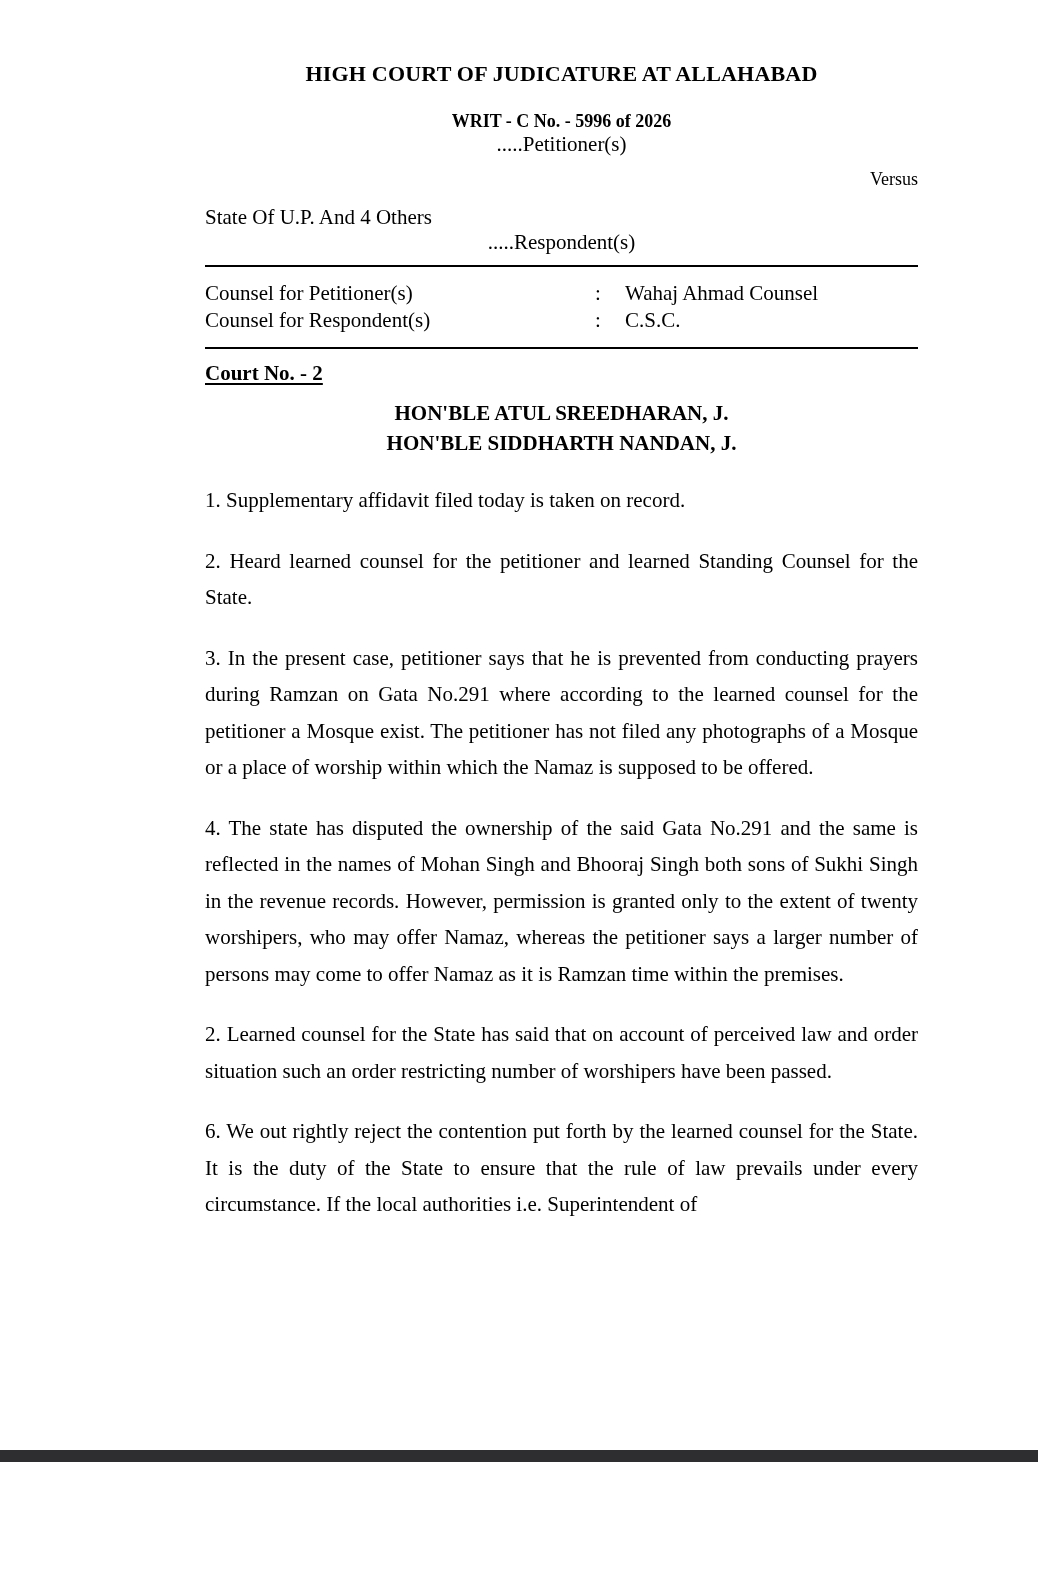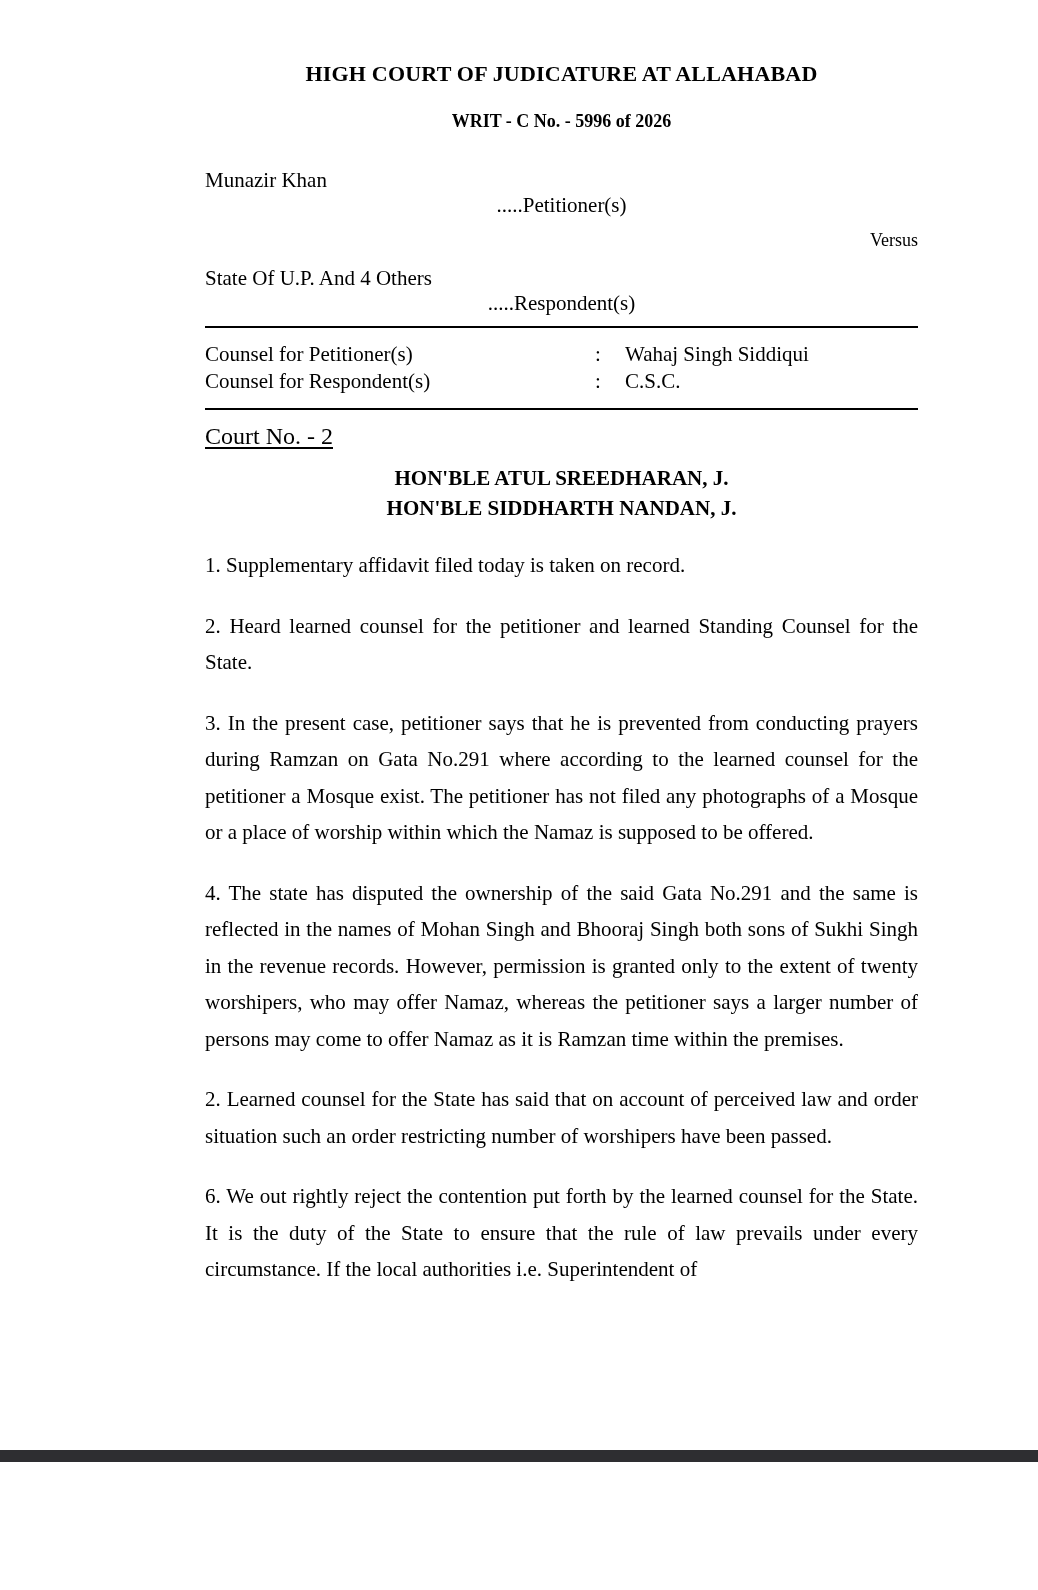--- a/index.html
+++ b/index.html
@@ -66,22 +66,22 @@
   }
   .counsel-row {
     display: grid;
     grid-template-columns: 390px 30px 1fr;
     font-size: 21px;
     line-height: 27px;
   }
   .counsel-row .colon { text-align: left; }
   .court-no {
     margin-top: 12px;
-    font-weight: normal;
-    font-size: 24px;
+    font-weight: bold;
+    font-size: 21px;
     line-height: 1.2;
     text-decoration: underline;
     text-underline-offset: 3px;
   }
   .judges {
     margin-top: 12px;
     text-align: center;
     font-weight: bold;
     font-size: 21px;
     line-height: 30px;
@@ -103,37 +103,36 @@
 </head>
 <body>
 
 <div class="page" style="background: rgb(255, 255, 255); color: rgb(0, 0, 0);">
   <div class="content">
 
     <div class="doc-title">HIGH COURT OF JUDICATURE AT ALLAHABAD</div>
 
     <div class="case-number">WRIT - C No. - 5996 of 2026</div>
 
-    <div class="party-name petitioner-name">Munazir Khan</div>
 
     <div class="party-side">.....Petitioner(s)</div>
 
     <div class="versus">Versus</div>
 
     <div class="party-name respondent-name">State Of U.P. And 4 Others</div>
 
     <div class="party-side">.....Respondent(s)</div>
 
     <hr class="h-rule rule-top" style="border-top-color: rgb(0, 0, 0);">
 
     <div class="counsel-block">
       <div class="counsel-row">
         <span>Counsel for Petitioner(s)</span>
         <span class="colon">:</span>
-        <span>Wahaj Singh Siddiqui</span>
+        <span>Wahaj Ahmad Counsel</span>
       </div>
       <div class="counsel-row">
         <span>Counsel for Respondent(s)</span>
         <span class="colon">:</span>
         <span>C.S.C.</span>
       </div>
     </div>
 
     <hr class="h-rule" style="border-top-color: rgb(0, 0, 0);">
 

